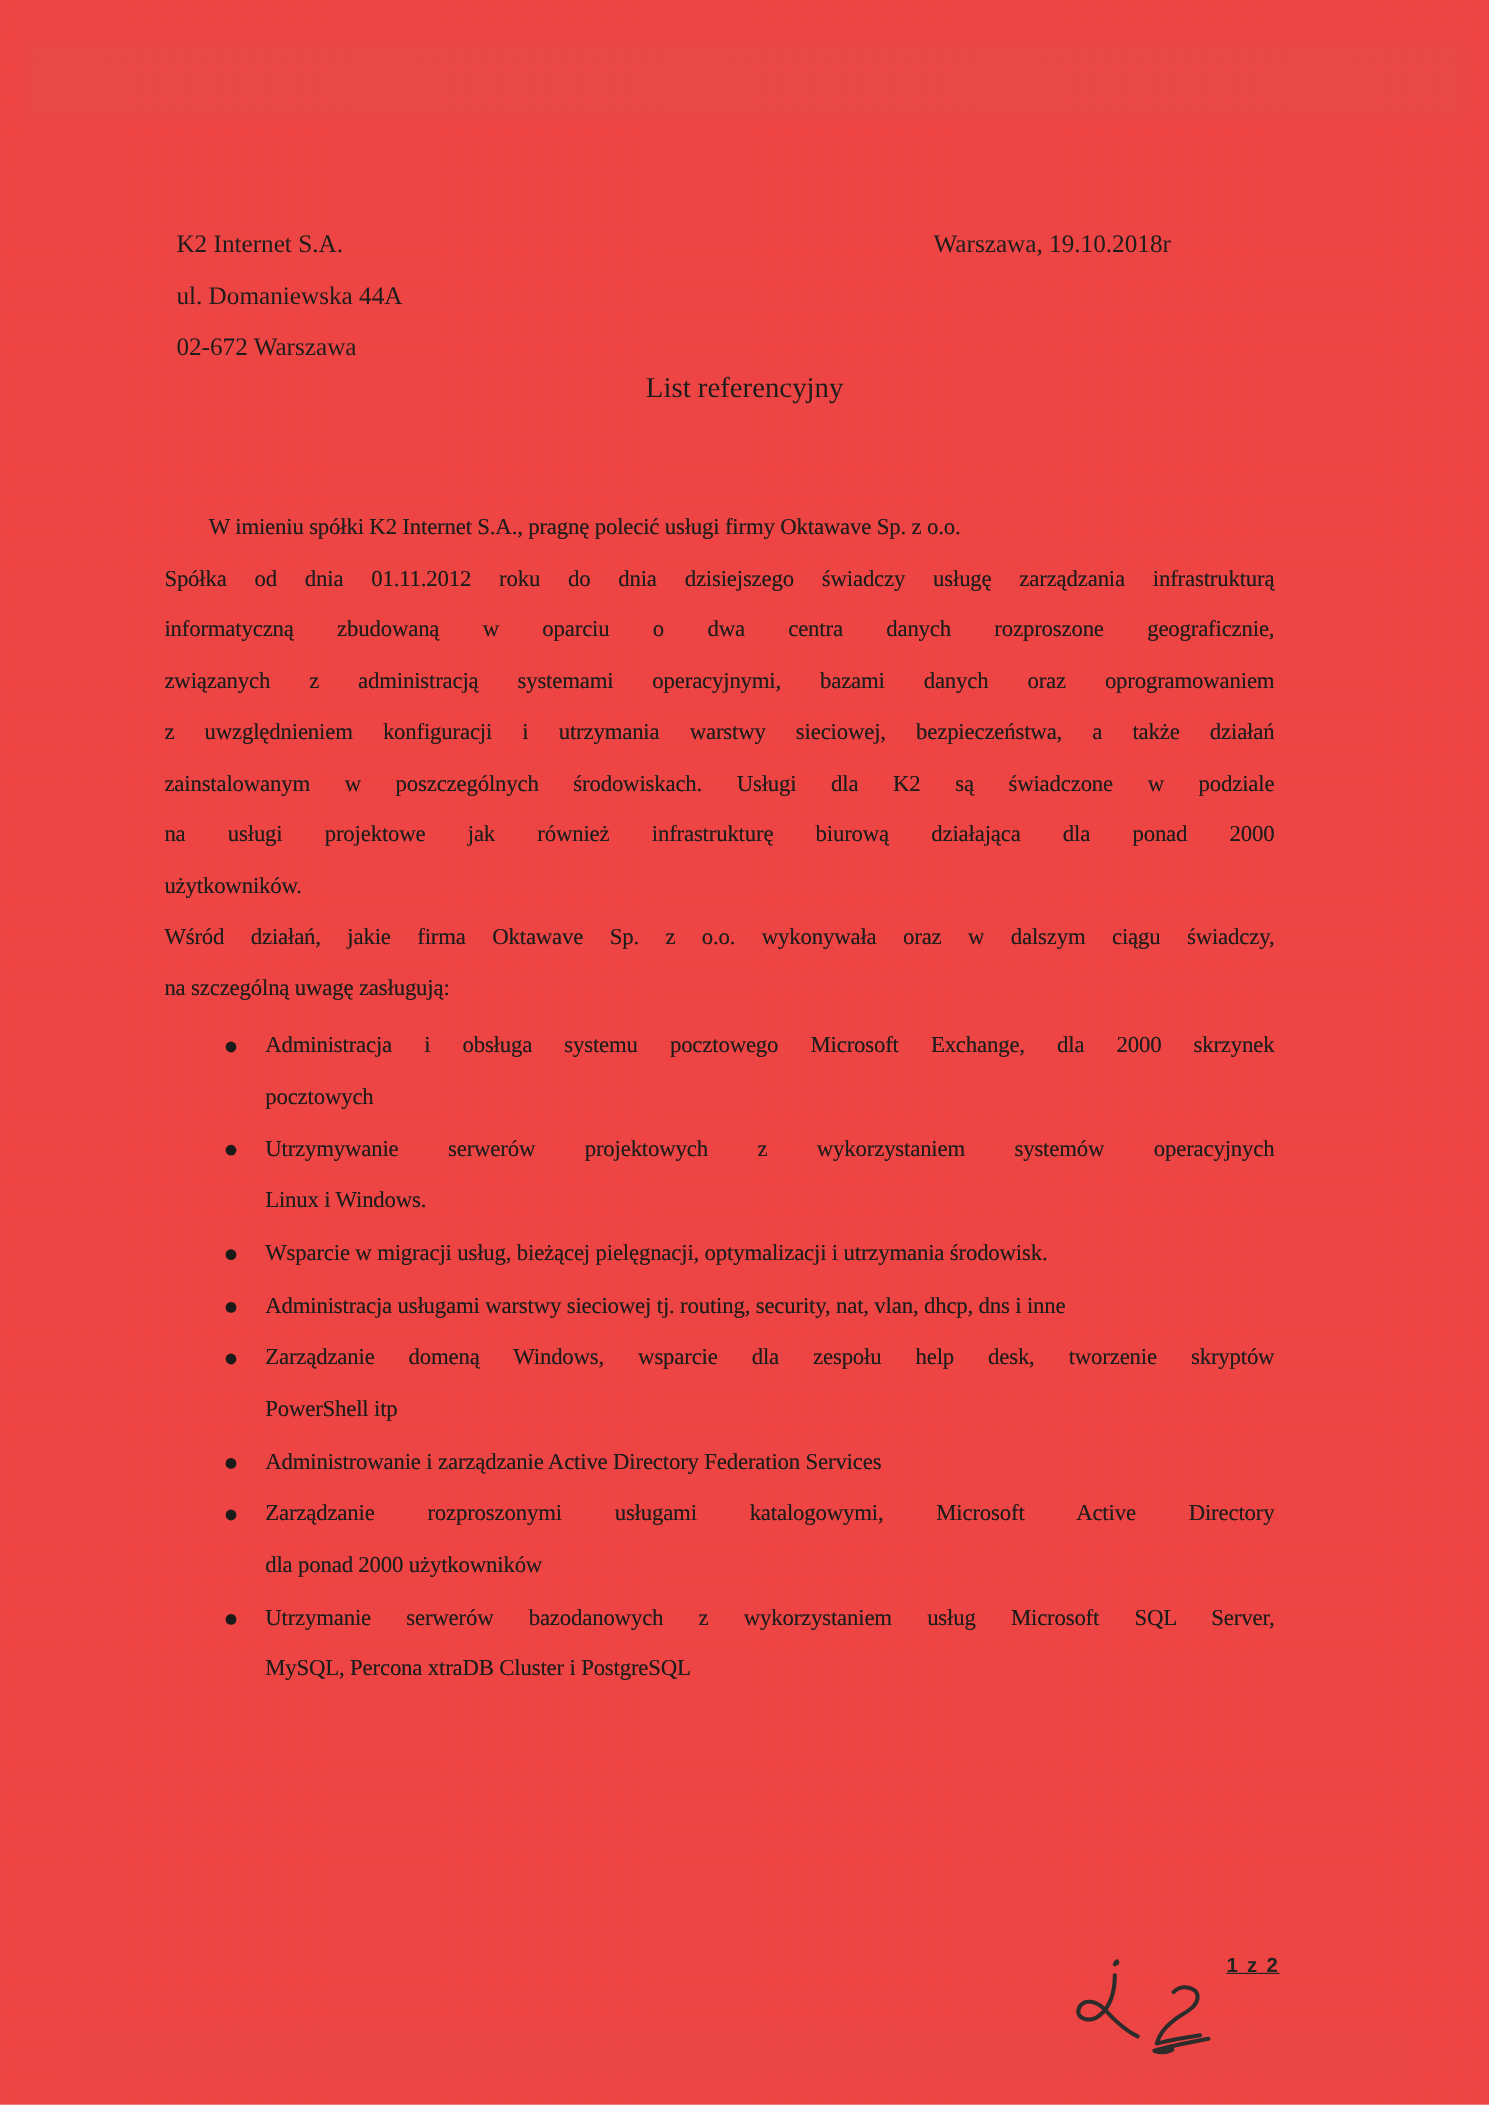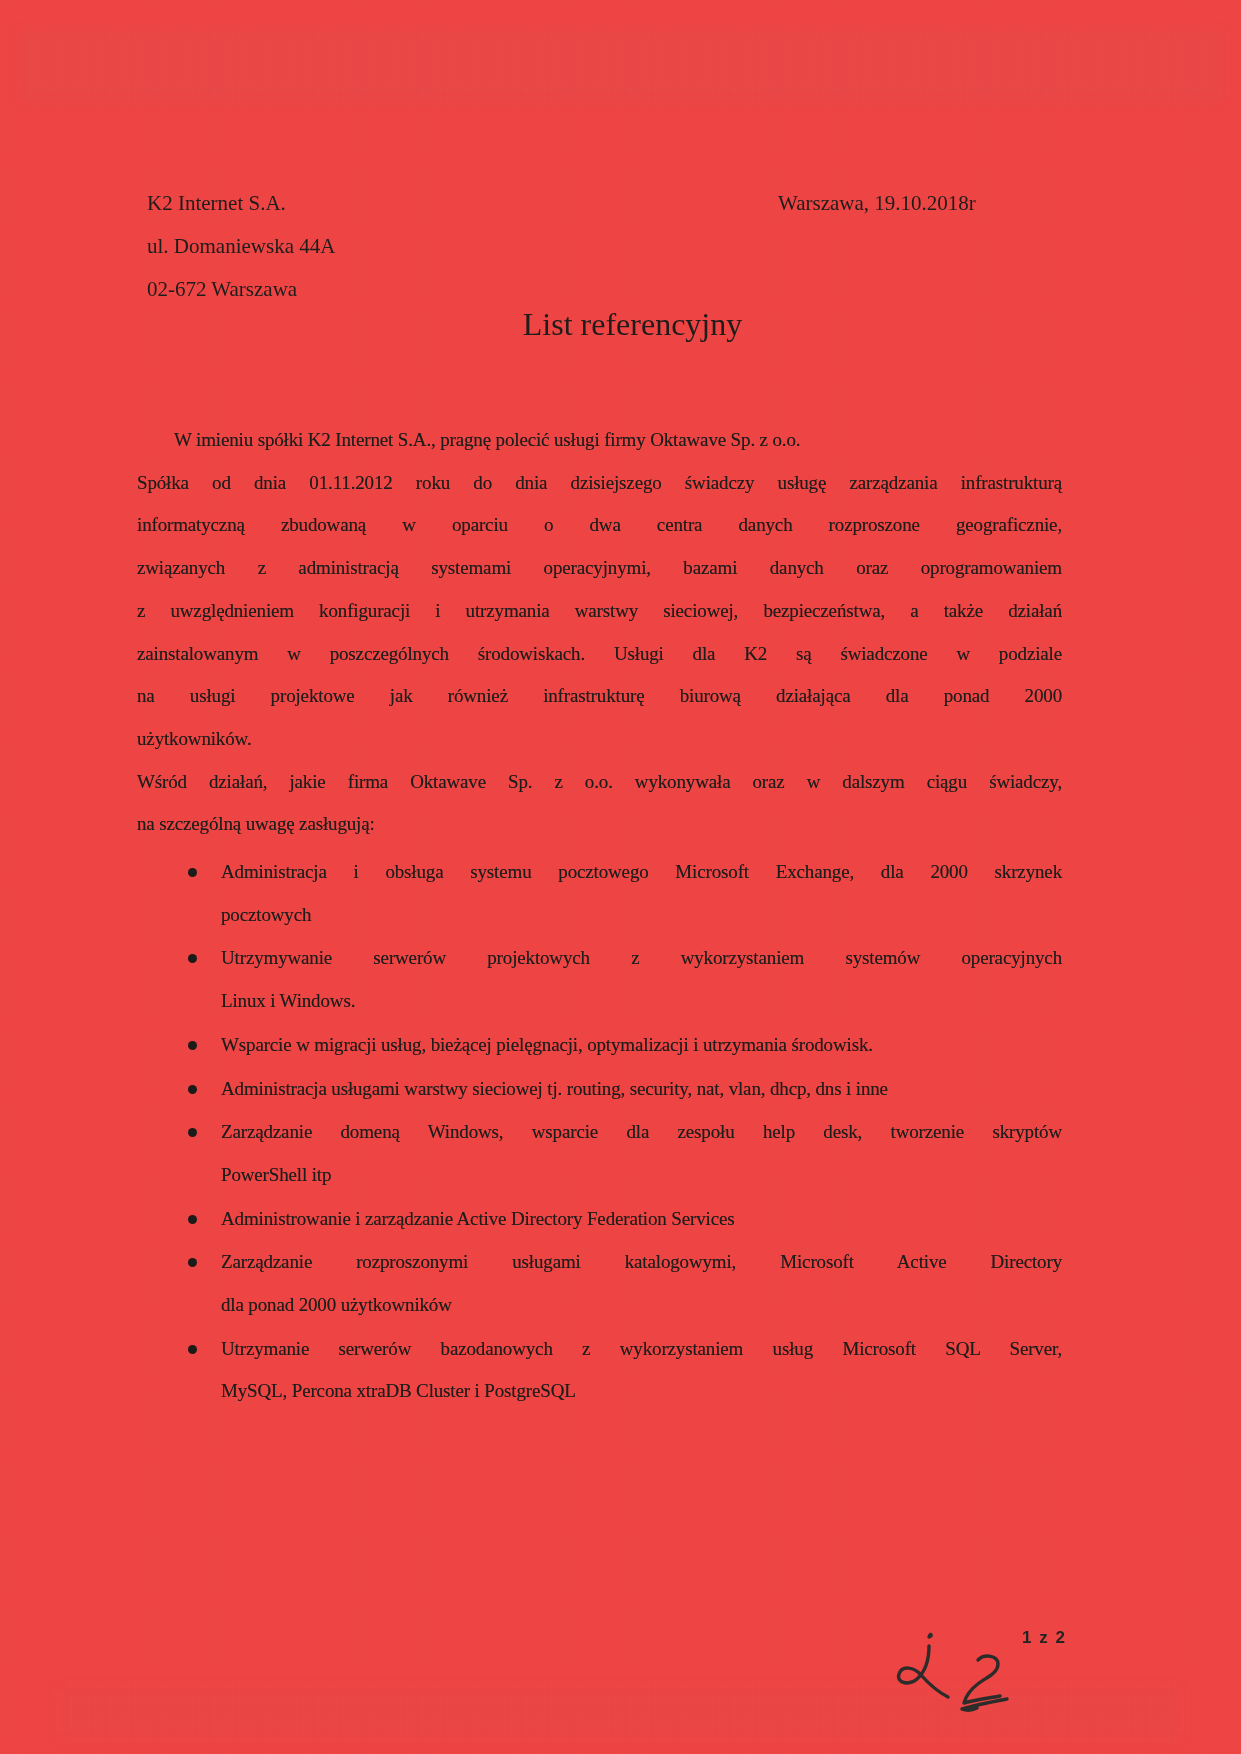--- a/index.html
+++ b/index.html
@@ -17,22 +17,22 @@
     background:repeating-linear-gradient(0deg, rgba(90,90,90,0.012) 0 2px, transparent 2px 9px);}
   .noise-b{position:absolute;inset:0;pointer-events:none;
     background:repeating-linear-gradient(90deg, rgba(90,90,90,0.010) 0 3px, transparent 3px 13px);}
   .patch-top{position:absolute;left:18px;right:18px;top:30px;height:72px;
     background:rgba(130,130,130,0.045);filter:blur(6px);pointer-events:none;}
   .patch-bottom{position:absolute;left:60px;right:60px;top:1688px;height:50px;
     background:rgba(130,130,130,0.03);filter:blur(8px);pointer-events:none;}
 
   .sender{position:absolute;top:182px;left:147px;font-size:21px;line-height:43px;}
   .dateline{position:absolute;top:182px;left:778px;font-size:21px;line-height:43px;}
-  .title{position:absolute;top:304px;left:170px;width:925px;text-align:center;
-    font-size:32px;line-height:40px;}
+  .title{position:absolute;top:304px;left:158px;width:925px;text-align:center;
+    font-size:24px;line-height:40px;}
 
   .flowblock{position:absolute;left:137px;width:925px;}
   .body-paras{top:419px;}
   .bullets-block{top:851px;}
   .closing-block{top:1459px;}
 
   .line{
     font-size:19px;line-height:42.7px;letter-spacing:-0.15px;
     text-align:justify;text-align-last:justify;
     text-shadow:0 0 0.5px rgba(30,30,28,0.55);
@@ -43,21 +43,21 @@
   ul.bullets{list-style:none;margin:0;padding:0;font-family:Liberation Serif, serif;}
   ul.bullets li{position:relative;padding-left:84px;margin-bottom:1px;}
   ul.bullets .dot{
     position:absolute;left:51px;top:17px;width:9px;height:9px;border-radius:50%;
     background:#1b1b19;
   }
 
   .pagenum{
     position:absolute;top:1628px;left:1022px;
     font-family:"Liberation Sans", sans-serif;font-weight:700;font-size:17px;
-    letter-spacing:1.5px;color:#242422;
+    letter-spacing:1.5px;color:#242422;text-decoration:underline;
   }
   .sig{position:absolute;left:886px;top:1616px;}
   .sig path{stroke:#2c2c2a;stroke-width:3.4;fill:none;stroke-linecap:round;stroke-linejoin:round;}
 </style>
 </head>
 <body>
 
 <div class="page">
   <div class="noise-a"></div>
   <div class="noise-b"></div>

